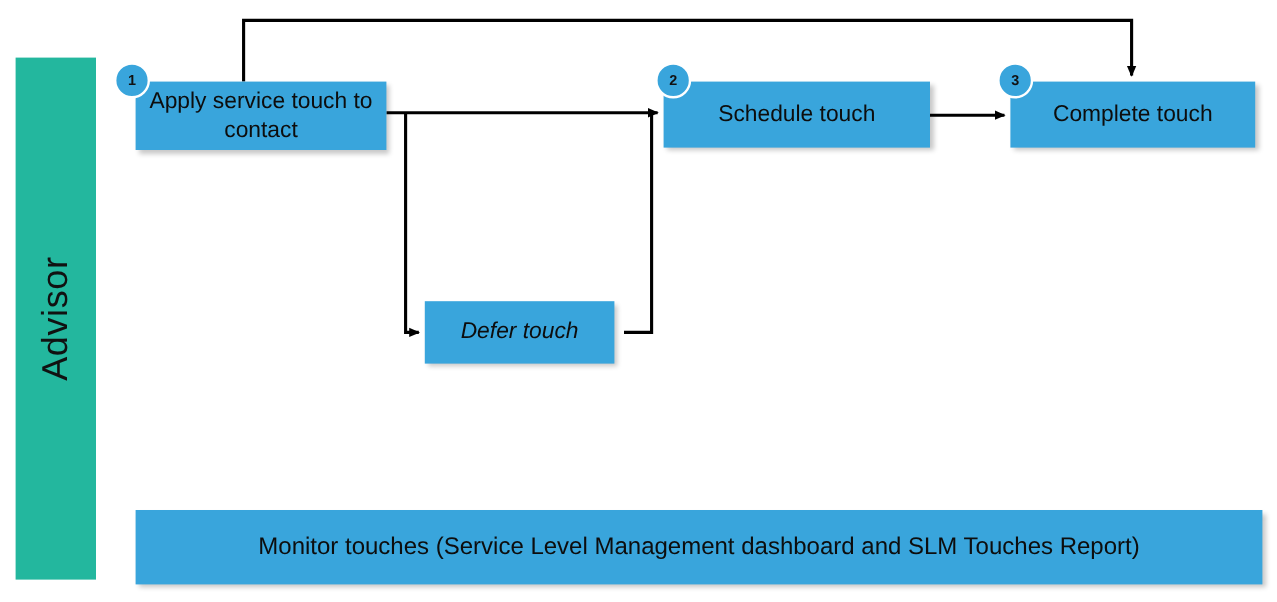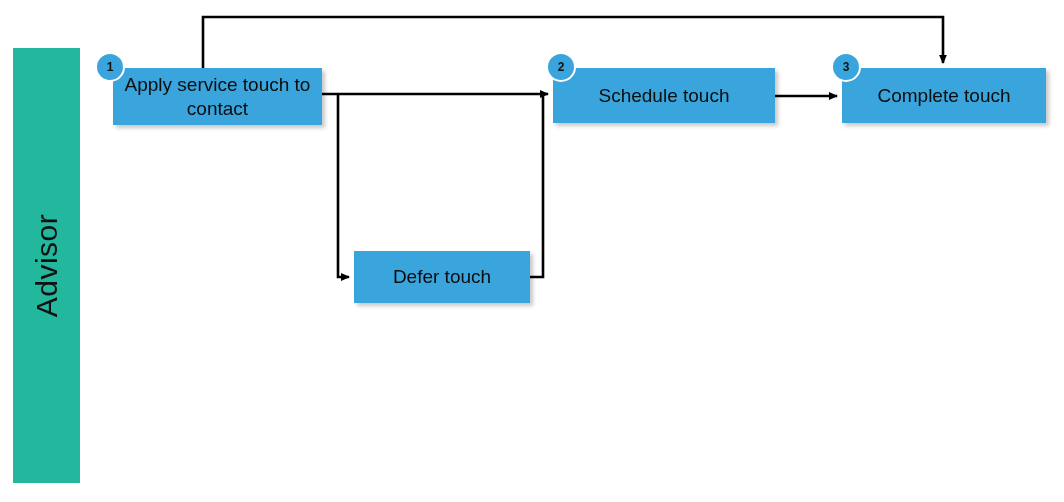--- a/index.html
+++ b/index.html
@@ -56,21 +56,21 @@
     text-align: center;
     color: #0d0d0d;
     font-size: 19px;
     line-height: 1.25;
     padding: 0 8px;
     box-sizing: border-box;
   }
   .box.b1 { left: 113px; top: 68px;  width: 209px; height: 57px; }
   .box.b2 { left: 553px; top: 68px;  width: 222px; height: 55px; }
   .box.b3 { left: 842px; top: 68px;  width: 204px; height: 55px; }
-  .box.b4 { left: 354px; top: 251px; width: 176px; height: 52px; }
+  .box.b4 { left: 354px; top: 251px; width: 158px; height: 52px; font-style: italic; }
   .box.bottom {
     left: 113px; top: 425px; width: 939px; height: 62px;
     font-size: 20px;
   }
 
   
   .badge {
     position: absolute;
     width: 30px;
     height: 30px;
@@ -131,20 +131,23 @@
   </div>
   <div class="box b2">
     <span>Schedule touch</span>
   </div>
   <div class="box b3">
     <span>Complete touch</span>
   </div>
   <div class="box b4">
     <span>Defer touch</span>
   </div>
+  <div class="box bottom">
+    <span>Monitor touches (Service Level Management dashboard and SLM Touches Report)</span>
+  </div>
 
   <div class="badge n1">
     <span>1</span>
   </div>
   <div class="badge n2">
     <span>2</span>
   </div>
   <div class="badge n3">
     <span>3</span>
   </div>

